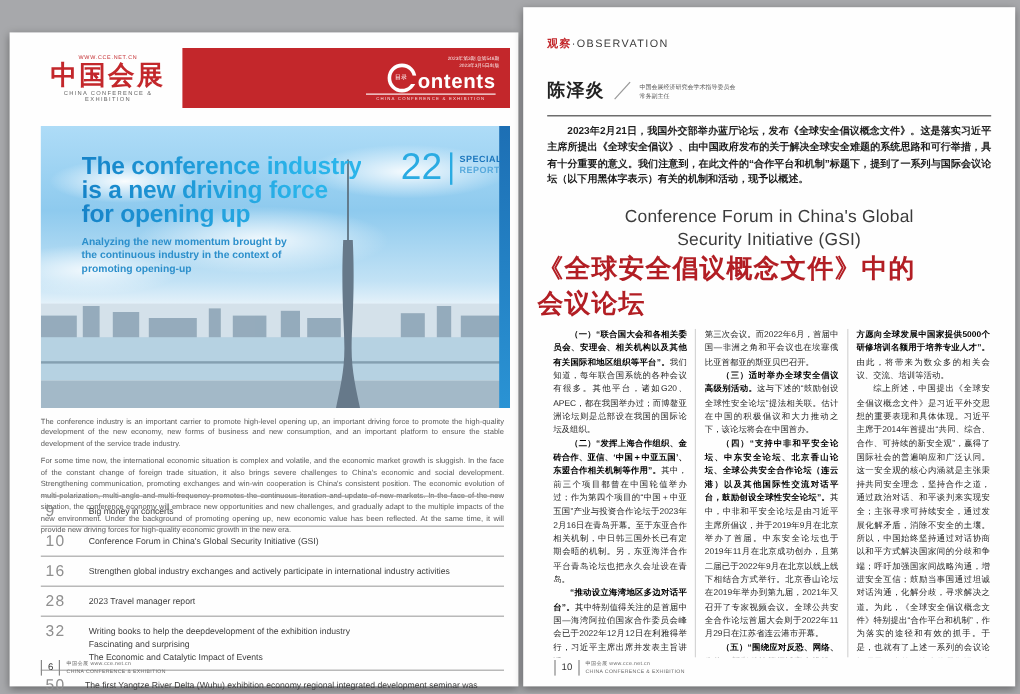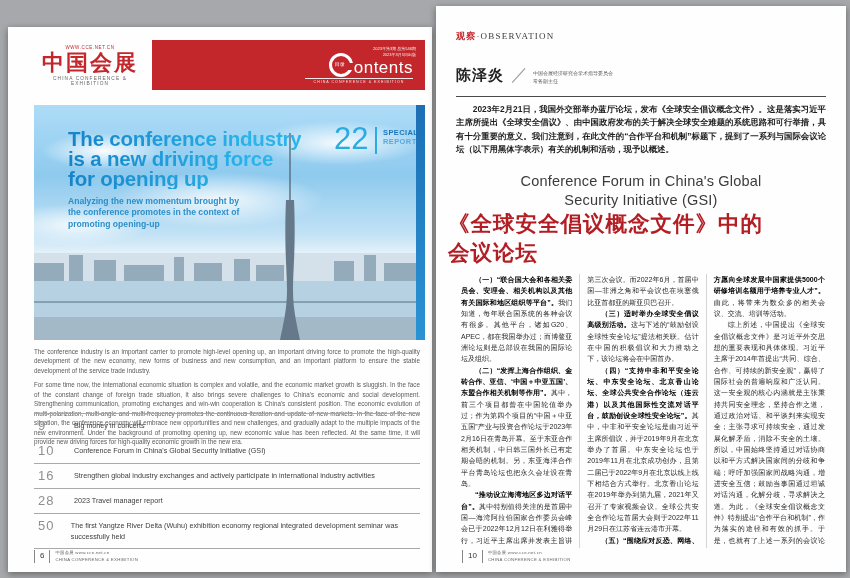--- a/index.html
+++ b/index.html
@@ -16,21 +16,21 @@
   .logo{width:112px;text-align:center;padding-top:5px;}
   .logo .url{font-size:4.5px;color:#c3272b;letter-spacing:.6px;}
   .logo .cn{font-size:22px;color:#c3272b;font-weight:bold;font-family:"Liberation Serif",serif;letter-spacing:2px;line-height:1.15;}
   .logo .en{font-size:4.8px;color:#666;letter-spacing:1.1px;margin-top:1px;}
   .banner{flex:1;background:#c3272b;margin-left:6px;position:relative;color:#fff;}
   .banner .issue{position:absolute;top:6px;right:9px;font-size:4px;text-align:right;line-height:1.5;color:rgba(255,255,255,.92);}
   .contents-word{position:absolute;right:12px;bottom:13px;display:flex;align-items:flex-end;}
   .c-ring{position:relative;width:18px;height:18px;border:3.5px solid #fff;border-radius:50%;display:inline-block;}
   .c-notch{position:absolute;right:-4px;top:7px;width:6px;height:7px;background:#c3272b;}
   .c-inner{position:absolute;left:3px;top:5px;font-size:5px;color:#fff;letter-spacing:0;}
-  .ontents{font-size:17px;font-weight:400;letter-spacing:.5px;margin-left:1px;line-height:1;padding-bottom:1px;}
+  .ontents{font-size:17px;font-weight:700;letter-spacing:.5px;margin-left:1px;line-height:1;padding-bottom:1px;}
   .contents-sub{position:absolute;right:12px;bottom:6px;font-size:3.6px;letter-spacing:1px;color:rgba(255,255,255,.85);border-top:1px solid rgba(255,255,255,.9);padding-top:1.5px;width:108px;text-align:center;}
 
   .cover{position:absolute;top:78px;left:26px;width:391px;height:235px;overflow:hidden;
     background:
       radial-gradient(ellipse 90px 26px at 70px 46px, rgba(255,255,255,.95), rgba(255,255,255,0) 70%),
       radial-gradient(ellipse 120px 32px at 305px 38px, rgba(255,255,255,.9), rgba(255,255,255,0) 70%),
       radial-gradient(ellipse 150px 40px at 185px 95px, rgba(255,255,255,.85), rgba(255,255,255,0) 70%),
       radial-gradient(ellipse 110px 30px at 40px 120px, rgba(255,255,255,.8), rgba(255,255,255,0) 70%),
       linear-gradient(180deg,#aedcf7 0%,#8ecaee 30%,#c2e2f5 55%,#e8f3fa 64%,#eef5fa 100%);}
   .cover .stripe{position:absolute;right:0;top:0;width:9px;height:100%;
@@ -55,21 +55,21 @@
   .toc-row{display:flex;border-top:1px solid #a9a9a9;padding:4px 0 5px 4px;}
   .toc-row:last-child{border-bottom:1px solid #a9a9a9;}
   .toc-num{width:36px;font-size:13px;color:#8f8f8f;letter-spacing:1px;}
   .toc-title{font-size:7.2px;color:#3c3c3c;line-height:1.5;padding-top:3px;}
 
   .pfooter{position:absolute;bottom:9px;left:26px;display:flex;align-items:center;color:#555;}
   .pf-num{font-size:8px;color:#333;padding:0 5px;border-left:1px solid #888;border-right:1px solid #888;margin-right:5px;line-height:1.6;}
   .pf-lines{font-size:4.3px;line-height:1.45;color:#666;letter-spacing:.3px;}
 
   
-  .section-head{position:absolute;top:24px;left:20px;font-size:9px;letter-spacing:1.2px;font-family:Liberation Serif, serif;}
+  .section-head{position:absolute;top:24px;left:20px;font-size:9px;letter-spacing:1.2px;}
   .section-cn{color:#c3272b;font-weight:bold;}
   .section-en{color:#3c3c3c;}
   .author{position:absolute;top:60px;left:20px;display:flex;align-items:flex-start;}
   .author-name{font-size:15px;font-weight:700;color:#222;letter-spacing:1px;}
   .author-slash{font-size:17px;font-weight:200;color:#999;margin:0 5px 0 7px;line-height:1;}
   .author-titles{font-size:5px;color:#555;line-height:1.6;padding-top:3px;}
   .rule{position:absolute;top:90px;left:20px;right:20px;height:1px;background:#4a4a4a;}
   .intro{position:absolute;top:97px;left:20px;right:20px;font-size:8.4px;color:#1d1d1d;line-height:1.6;text-align:justify;text-indent:2em;font-weight:600;}
   .title-en{position:absolute;top:166px;left:12px;right:12px;text-align:center;font-size:14.5px;color:#3b3b3b;line-height:1.28;letter-spacing:.2px;}
   .title-cn{position:absolute;top:204px;left:12px;right:12px;font-size:21.5px;font-weight:800;color:#b21e24;line-height:1.35;letter-spacing:1px;}
@@ -132,21 +132,21 @@
     </svg>
     <div class="stripe"></div>
     <div class="headline">
       <div class="big">
         <div>The conference industry</div>
         <div>is a new driving force</div>
         <div>for opening up</div>
       </div>
       <div class="sub">
         <div>Analyzing the new momentum brought by</div>
-        <div>the conference promotes in the context of</div>
+        <div>the continuous industry in the context of</div>
         <div>promoting opening-up</div>
       </div>
     </div>
     <div class="pageno-block">
       <span class="pageno">22</span>
       <span class="pageno-div"></span>
       <span class="pageno-tags">
         <div class="tag-special">SPECIAL</div>
         <div class="tag-report">REPORT</div>
       </span>
@@ -177,20 +177,28 @@
           <div>Strengthen global industry exchanges and actively participate in international industry activities</div>
         </div>
       </div>
       <div class="toc-row">
         <div class="toc-num">28</div>
         <div class="toc-title">
           <div>2023 Travel manager report</div>
         </div>
       </div>
       <div class="toc-row">
+        <div class="toc-num">32</div>
+        <div class="toc-title">
+          <div>Writing books to help the deepdevelopment of the exhibition industry</div>
+          <div>Fascinating and surprising</div>
+          <div>The Economic and Catalytic Impact of Events</div>
+        </div>
+      </div>
+      <div class="toc-row">
         <div class="toc-num">50</div>
         <div class="toc-title">
           <div>The first Yangtze River Delta (Wuhu) exhibition economy regional integrated development seminar was successfully held</div>
         </div>
       </div>
     </div>
 
   <div class="pfooter">
     <span class="pf-num">6</span>
     <span class="pf-lines">

